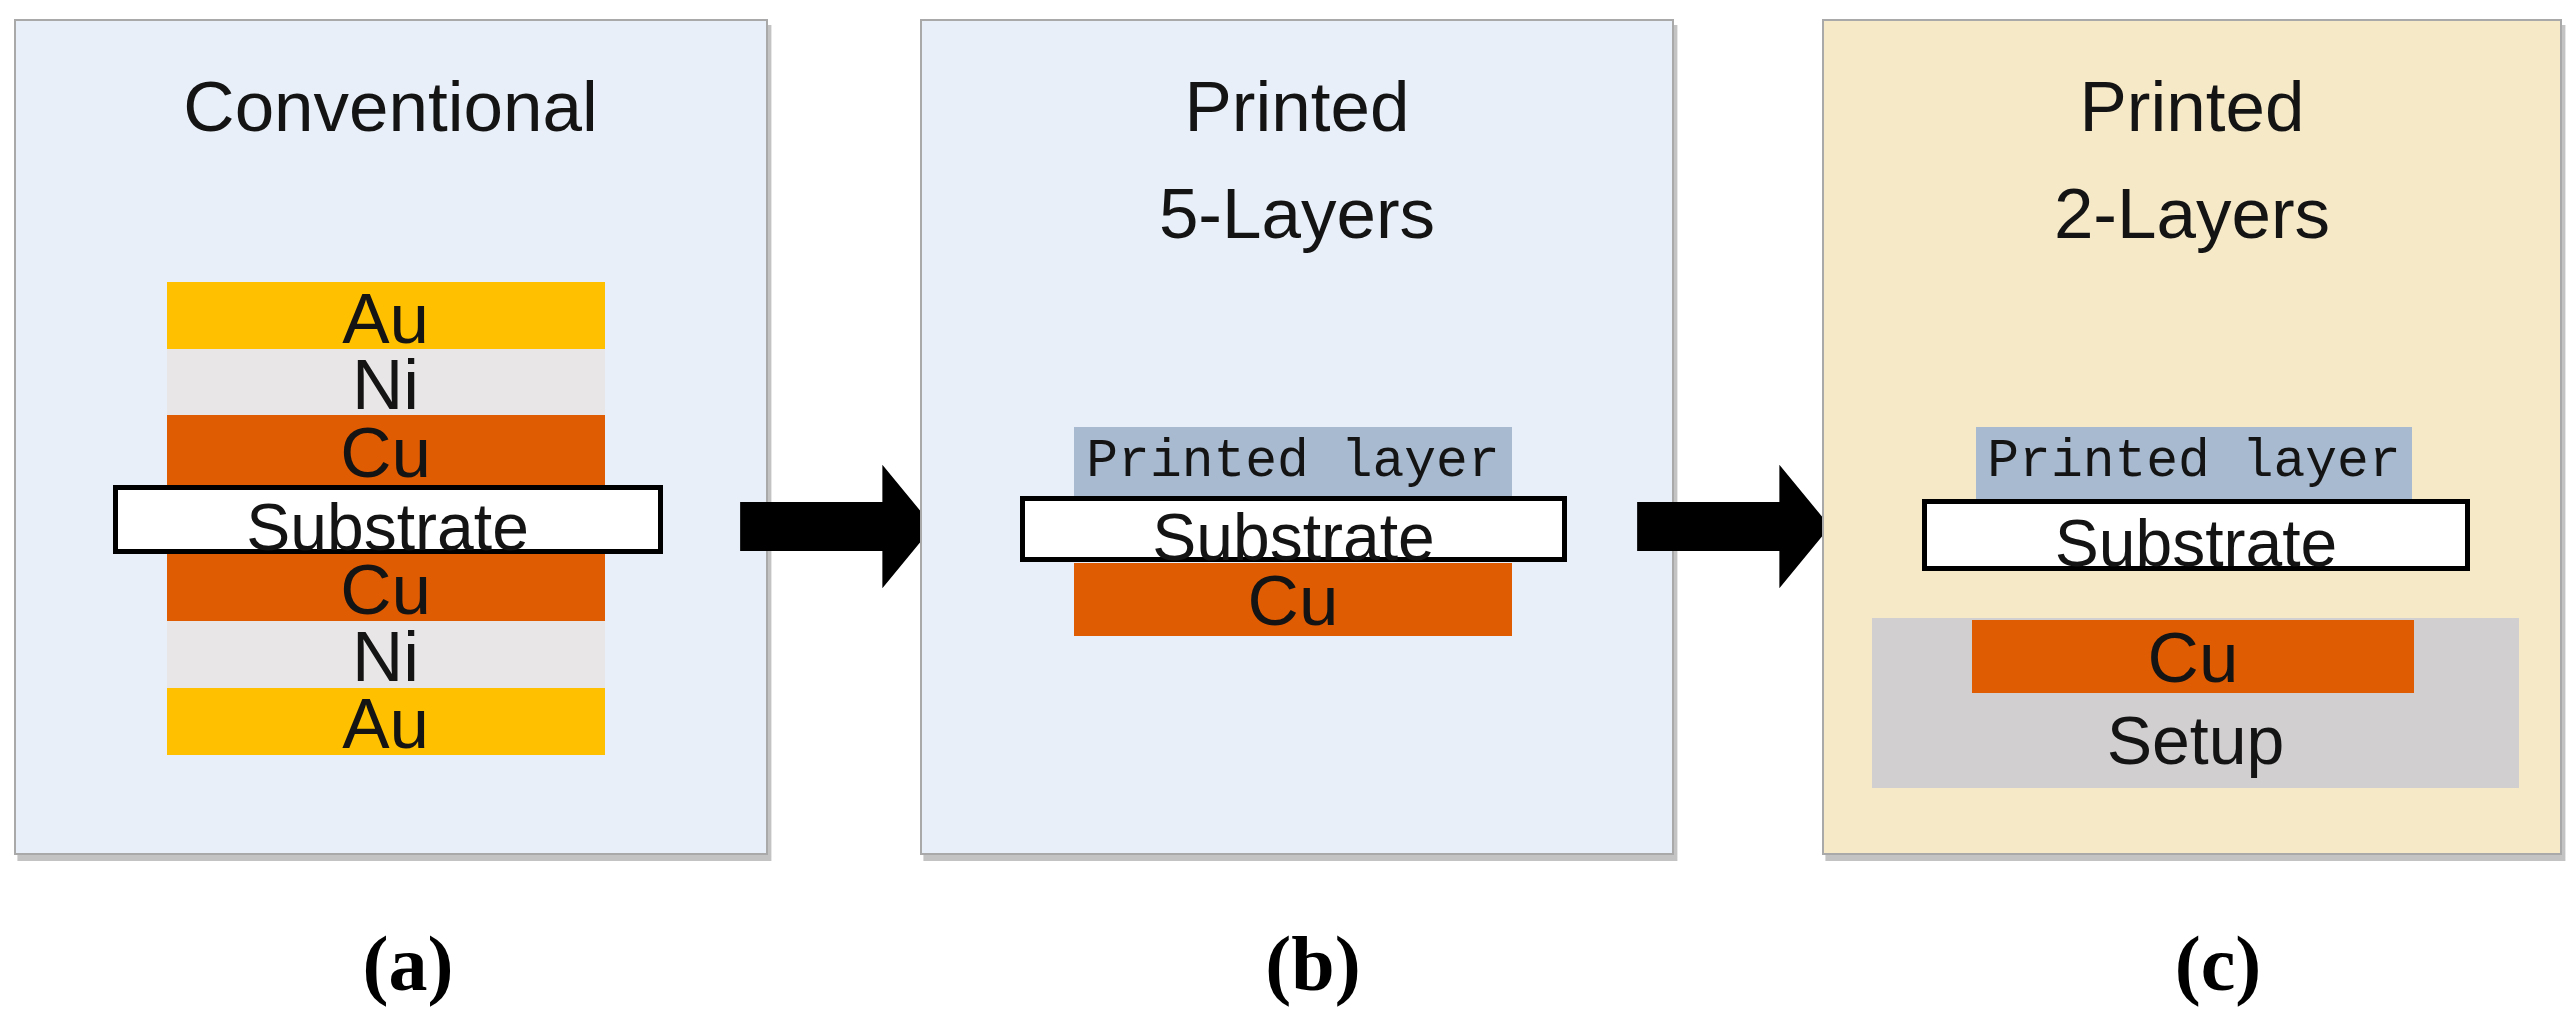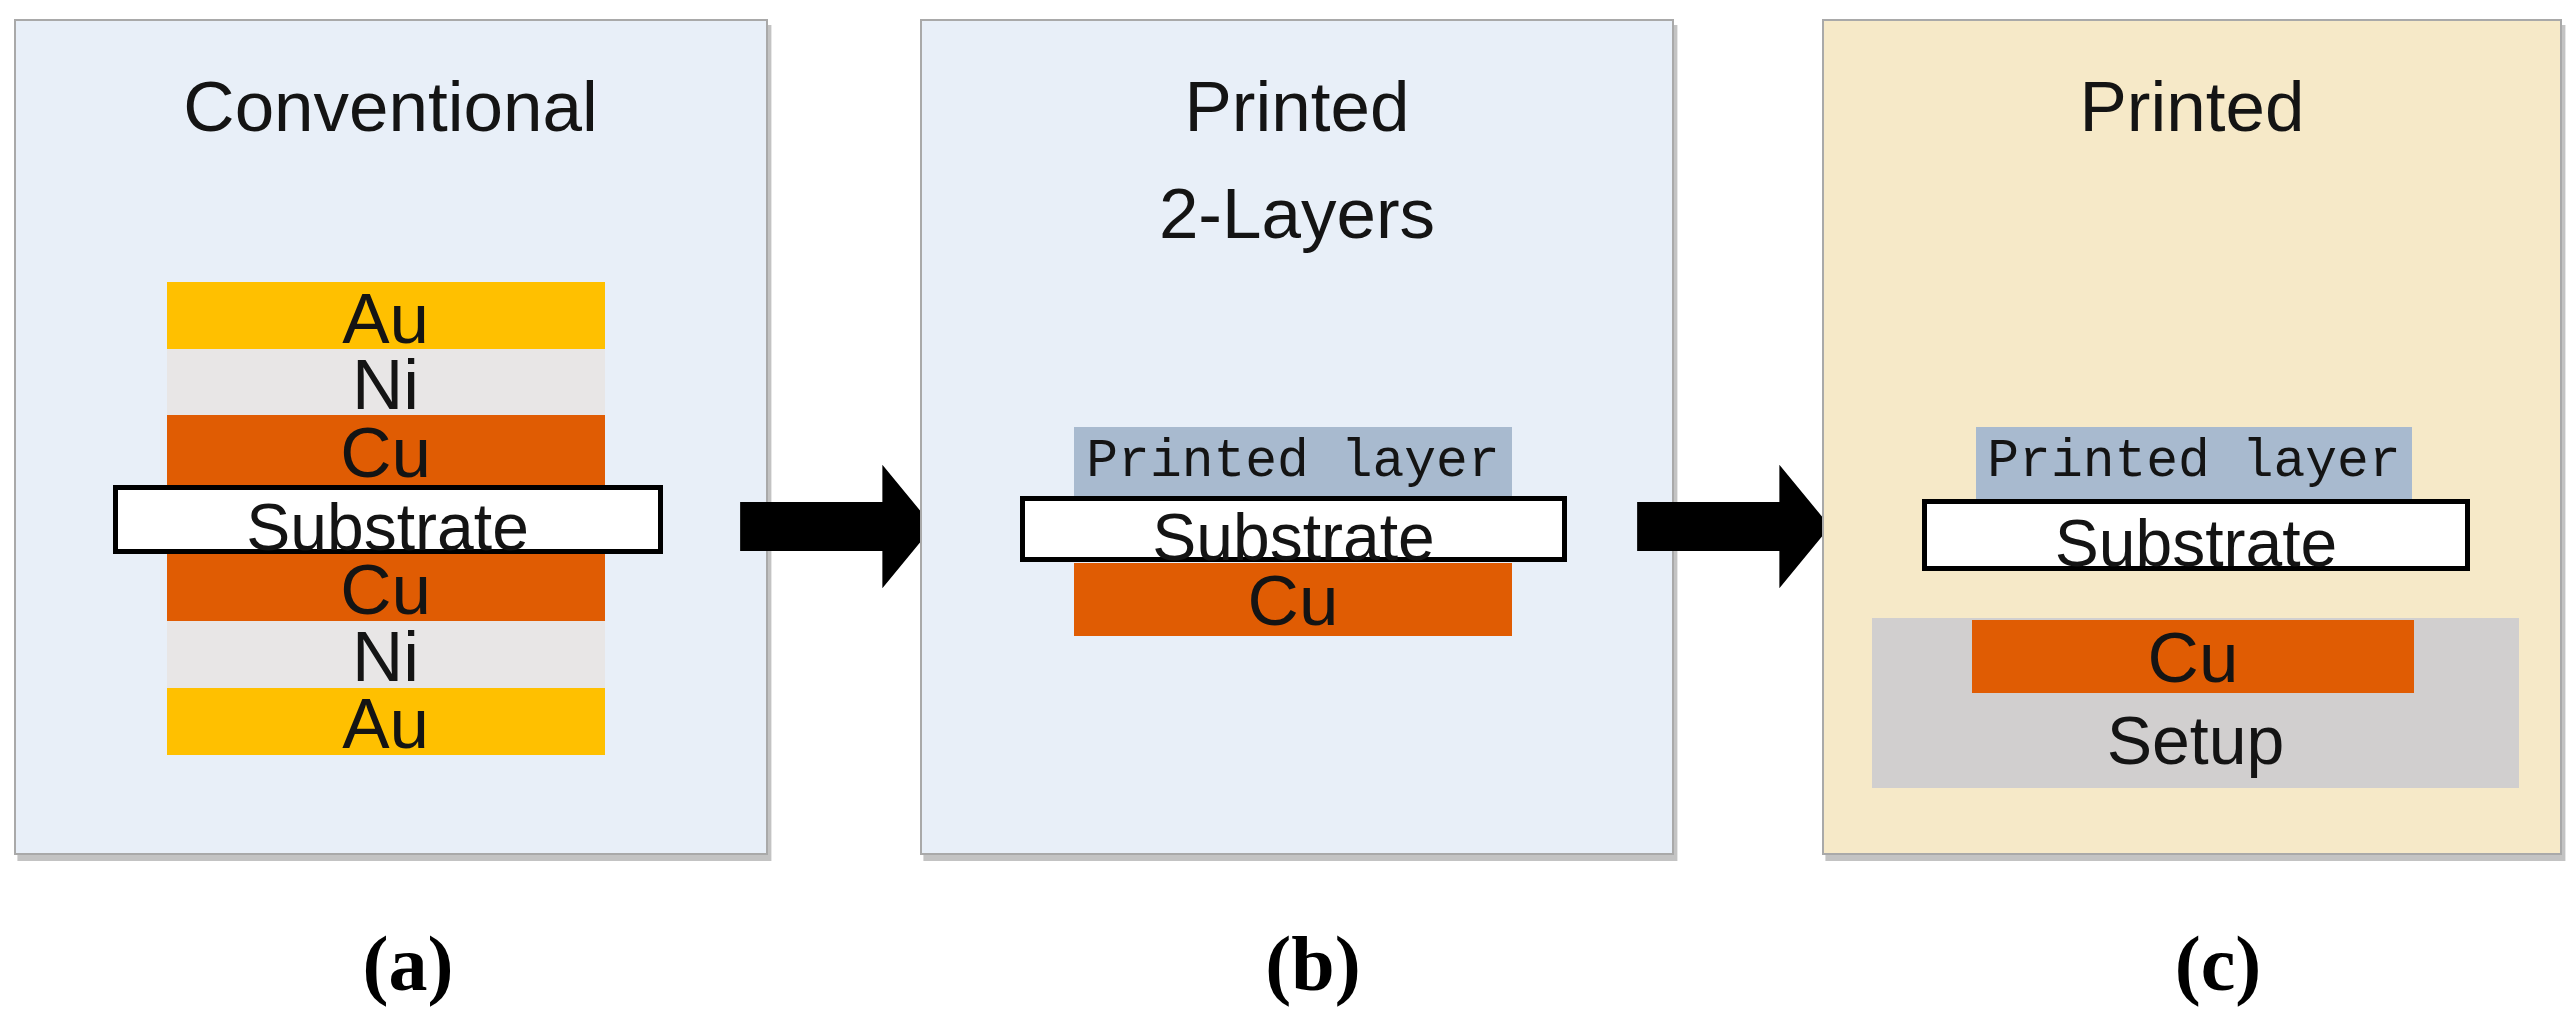--- a/index.html
+++ b/index.html
@@ -129,40 +129,41 @@
     </div>
   </div>
 
   <svg class="flow-arrow" style="left:740px;" viewBox="0 0 230 150" aria-hidden="true">
     <polygon points="0,46 168,46 168,2 228,75 168,148 168,104 0,104" fill="#000000"></polygon>
   </svg>
 
   <div class="panel panel-blue" id="panel-b">
     <div class="panel-title">
       <span class="lab">Printed</span>
-      <span class="lab">2-Layers</span>
+      <span class="lab">5-Layers</span>
     </div>
     <div class="layer printed" id="b-printed">
       <span class="lab">Printed layer</span>
     </div>
     <div class="layer substrate" id="b-substrate">
       <span class="lab">Substrate</span>
     </div>
     <div class="layer" id="b-cu">
       <span class="lab">Cu</span>
     </div>
   </div>
 
   <svg class="flow-arrow" style="left:1637px;" viewBox="0 0 230 150" aria-hidden="true">
     <polygon points="0,46 168,46 168,2 228,75 168,148 168,104 0,104" fill="#000000"></polygon>
   </svg>
 
   <div class="panel panel-cream" id="panel-c">
     <div class="panel-title">
       <span class="lab">Printed</span>
+      <span class="lab">2-Layers</span>
     </div>
     <div class="layer printed" id="c-printed">
       <span class="lab">Printed layer</span>
     </div>
     <div class="layer substrate" id="c-substrate">
       <span class="lab">Substrate</span>
     </div>
     <div class="layer" id="c-setup">
       <span class="lab">Setup</span>
     </div>

